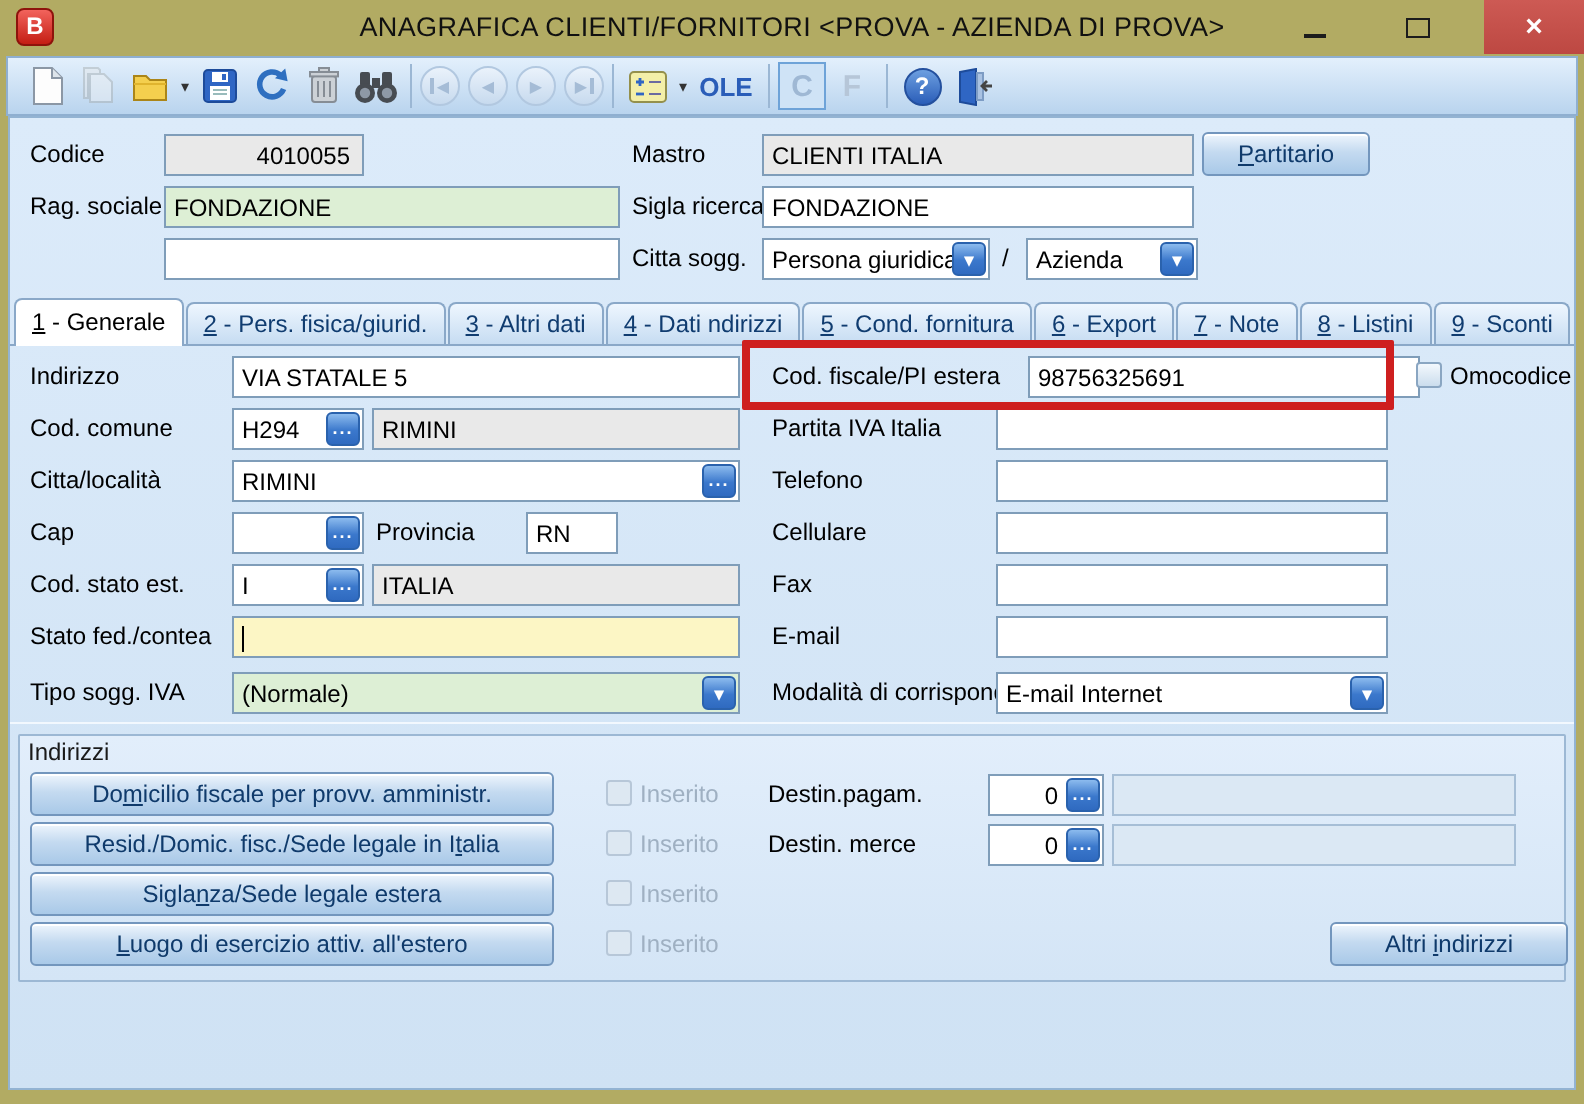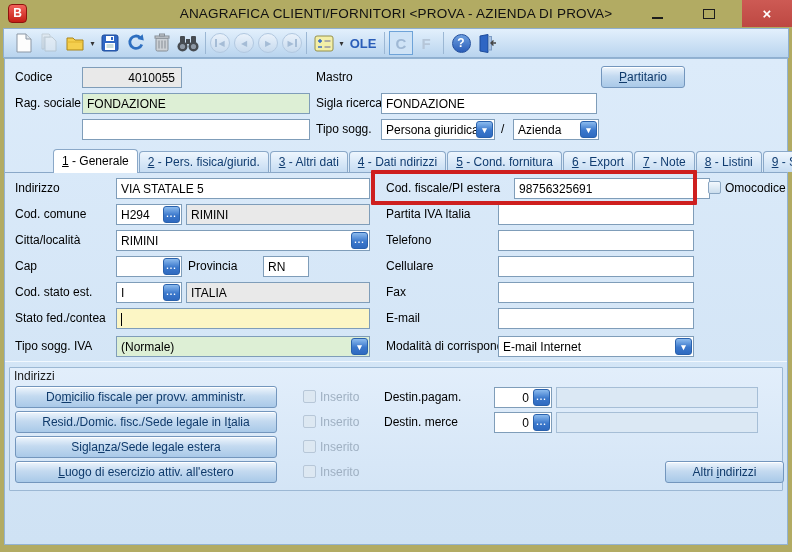--- a/index.html
+++ b/index.html
@@ -65,21 +65,21 @@
   .cb.dis { border-color:#b7c7d8; background:#dde8f2; }
   .u { text-decoration:underline; }
 
   
   #tabstrip { position:absolute; left:0; top:90px; width:782px; height:24px;
               border-bottom:1px solid #8aa8c8; display:flex; align-items:flex-end; padding-left:2px; }
   .tab { height:21px; line-height:20px; padding:0 8px; font-size:12px; color:#103c70;
          background:linear-gradient(#eef6fe,#c6dcf2); border:1px solid #8aa8c8; border-bottom:none;
          border-radius:4px 4px 0 0; margin-right:1px; white-space:nowrap; }
   .tab.active { height:24px; line-height:23px; background:#fff; margin-bottom:-1px;
-                color:#000; position:relative; z-index:2;margin-left:46px; }
+                color:#000; position:relative; z-index:2; }
 
   
   .btn3d { position:absolute; background:linear-gradient(#eff6fd,#c4daf0 45%,#a9c9e8);
            border:1px solid #7396bd; border-radius:3px; color:#0f3a6b; font-size:12px;
            text-align:center; line-height:20px; box-shadow:inset 0 1px 0 #fff; white-space:nowrap; }
 
   
   #redrect { position:absolute; left:366px; top:111px; width:326px; height:35px;
              border:4px solid #ce1f1f; z-index:5; border-radius:1px; }
 
@@ -205,31 +205,32 @@
           <path d="M19 9 h-4.5 M16.5 6.5 L14 9 l2.5 2.5" stroke="#444" stroke-width="1.4" fill="none"></path>
         </svg>
     </div>
   </div>
 
   <div id="client">
 
     <div class="lbl" style="left:10px;top:8px">Codice</div>
     <div class="fld gray right" style="left:77px;top:8px;width:100px">4010055</div>
     <div class="lbl" style="left:311px;top:8px">Mastro</div>
+    <div class="fld gray" style="left:376px;top:8px;width:216px">CLIENTI ITALIA</div>
     <div class="btn3d" style="left:596px;top:7px;width:84px;height:22px">
       <span class="u">P</span><span>artitario</span>
     </div>
 
     <div class="lbl" style="left:10px;top:34px">Rag. sociale</div>
     <div class="fld green" style="left:77px;top:34px;width:228px">FONDAZIONE</div>
     <div class="lbl" style="left:311px;top:34px">Sigla ricerca</div>
     <div class="fld" style="left:376px;top:34px;width:216px">FONDAZIONE</div>
 
     <div class="fld" style="left:77px;top:60px;width:228px"></div>
-    <div class="lbl" style="left:311px;top:60px">Tipo sogg.</div>
+    <div class="lbl" style="left:311px;top:60px">Citta sogg.</div>
     <div class="fld combo" style="left:376px;top:60px;width:114px"><span>Persona giuridica</span>
       <span class="mini chev">▾</span></div>
     <div class="lbl" style="left:496px;top:60px">/</div>
     <div class="fld combo" style="left:508px;top:60px;width:86px"><span>Azienda</span>
       <span class="mini chev">▾</span></div>
 
     <div id="tabstrip">
       <div class="tab active"><span class="u">1</span><span> - Generale</span></div>
       <div class="tab"><span class="u">2</span><span> - Pers. fisica/giurid.</span></div>
       <div class="tab"><span class="u">3</span><span> - Altri dati</span></div>

